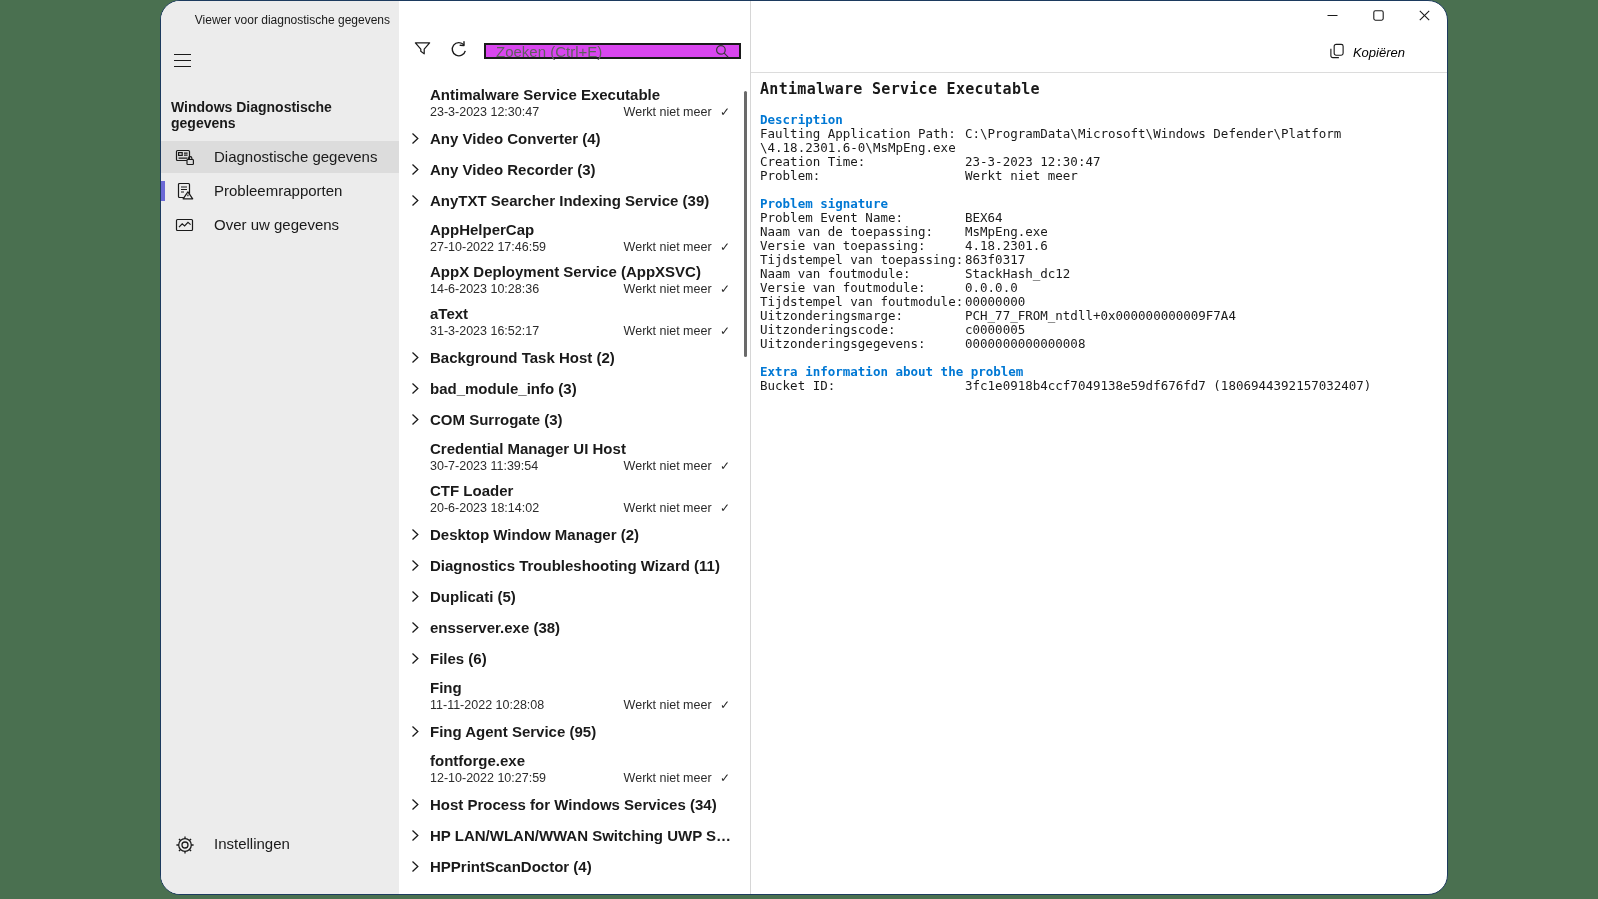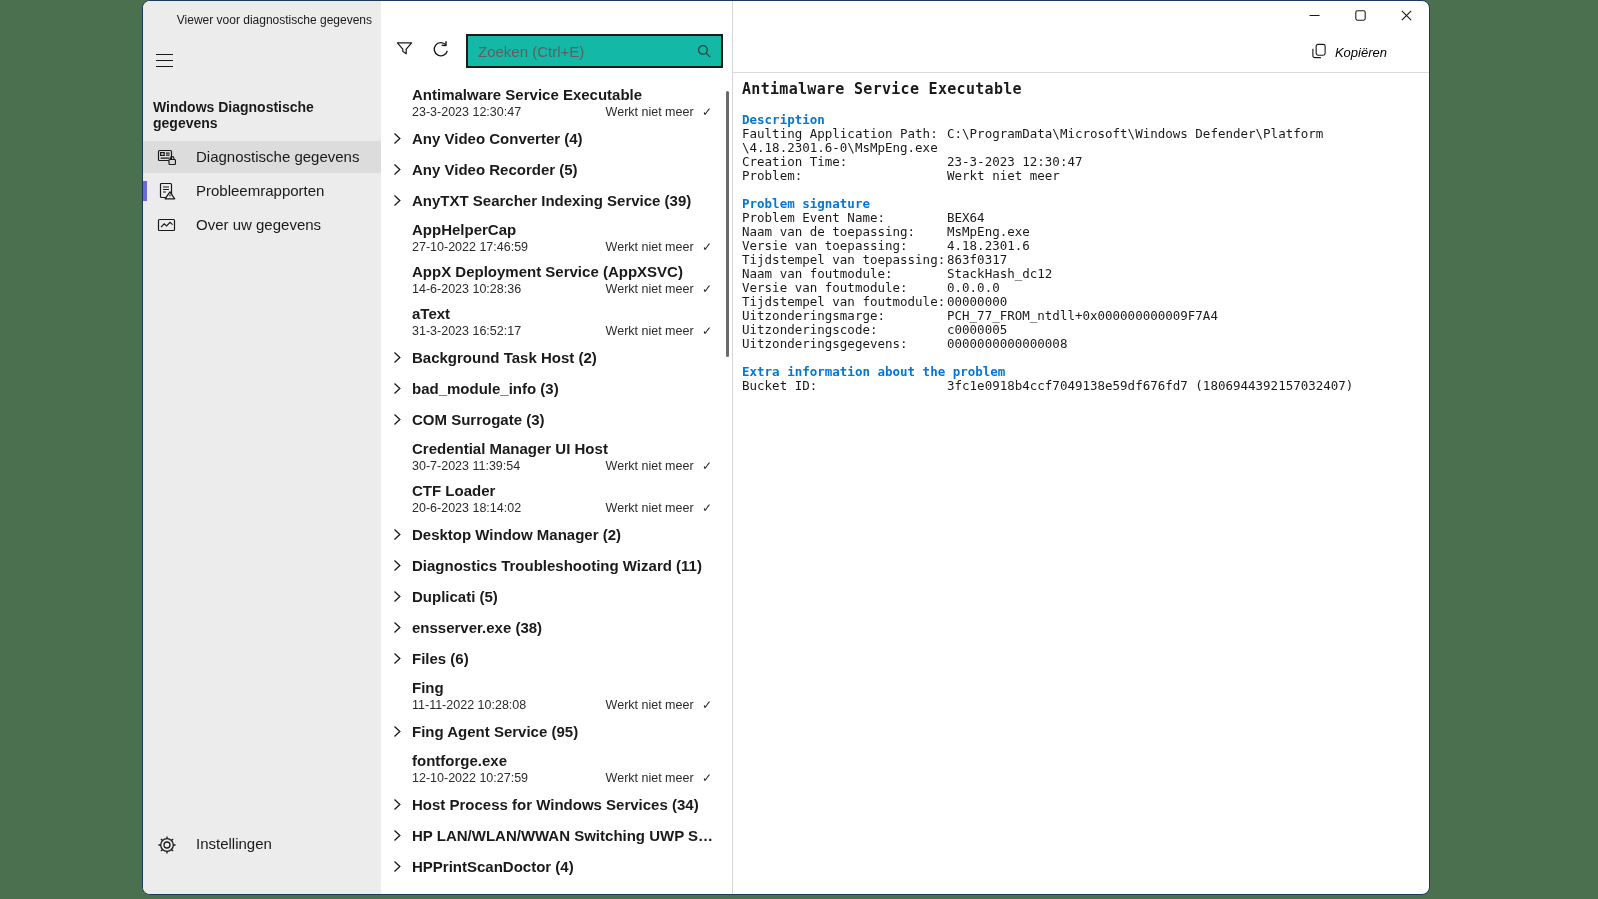--- a/index.html
+++ b/index.html
@@ -2,22 +2,22 @@
 <html style="--desktop: #4a7050; --accent: #6b69d6; --heading-blue: #0078d4; --win-border: #1c3a5e;"><head>
 <meta charset="utf-8">
 <style>
   :root{
     --desktop:#4a7050; --accent:#6b69d6; --heading-blue:#0078d4;
     --win-border:#1c3a5e; --sidebar-bg:#ececec; --hl:#dcdcdc; --divider:#d6d6d6;
   }
   *{margin:0;padding:0;box-sizing:border-box;}
   body{font-family:"Liberation Sans",sans-serif;color:#1a1a1a;}
   .desktop{position:relative;width:1598px;height:899px;background:var(--desktop);overflow:hidden;}
-  .window{position:absolute;left:142px;top:0;width:1288px;height:895px;background:#fff;
-    border:1px solid var(--win-border);border-radius:8px;overflow:hidden;display:flex;}
+  .window{position:absolute;left:160px;top:0;width:1288px;height:895px;background:#fff;
+    border:1px solid var(--win-border);border-radius:20px;overflow:hidden;display:flex;}
 
   
   .sidebar{width:238px;background:var(--sidebar-bg);display:flex;flex-direction:column;position:relative;flex:none;}
   .app-title{font-size:12px;text-align:right;padding:12px 9px 0 0;white-space:nowrap;}
   .hamburger{background:none;border:none;margin:22px 0 0 13px;width:24px;cursor:pointer;display:block;}
   .hamburger span{display:block;width:17px;height:1.6px;background:#1a1a1a;margin:4.5px 0;}
   .side-heading{font-size:14px;font-weight:bold;margin:27px 0 10px 10px;}
   .nav-item{position:relative;height:32px;display:flex;align-items:center;margin-bottom:2px;cursor:pointer;}
   .nav-item.highlighted{background:var(--hl);}
   .accent-bar{position:absolute;left:0;top:6px;bottom:6px;width:3.5px;background:var(--accent);}
@@ -26,21 +26,21 @@
   .side-spacer{flex:1;}
   .settings-item{height:38px;display:flex;align-items:flex-start;margin-bottom:21px;cursor:pointer;}
   .settings-item .nav-icon{margin-left:14px;}
   .settings-item .nav-label{margin-left:19px;}
 
   
   .list-panel{width:352px;flex:none;background:#fff;border-right:1px solid var(--divider);position:relative;}
   .list-toolbar{display:flex;align-items:center;margin:33px 0 0 8px;height:34px;}
   .icon-btn{width:30px;height:30px;border:none;background:none;display:flex;align-items:center;justify-content:center;cursor:pointer;flex:none;}
   .icon-btn + .icon-btn{margin-left:7px;}
-  .search-box{margin-left:10px;width:257px;height:34px;border:2px solid #1a1a1a;display:flex;align-items:center;background:#14b8a6;}
+  .search-box{margin-left:10px;width:257px;height:16px;border:2px solid #1a1a1a;display:flex;align-items:center;background:#d946ef;}
   .search-box input{flex:1;border:none;outline:none;font-size:15px;padding:0 0 0 10px;font-family:"Liberation Sans",sans-serif;color:#1a1a1a;min-width:0;background:transparent;}
   .search-box input::placeholder{color:#5f5f5f;opacity:1;}
   .search-glyph{margin:0 9px 0 4px;display:flex;flex:none;}
   .report-list{margin-top:13px;}
   .row{cursor:pointer;}
   .row.group{height:31px;display:flex;align-items:center;}
   .chev{margin-left:10px;width:12px;display:inline-flex;flex:none;}
   .g-title{margin-left:9px;font-size:15px;font-weight:bold;white-space:nowrap;overflow:hidden;text-overflow:ellipsis;padding-right:14px;}
   .row.report{height:42px;padding:4px 20px 0 31px;}
   .r-title{font-size:15px;font-weight:bold;line-height:19px;white-space:nowrap;}
@@ -177,21 +177,21 @@
               </svg>
             </span>
             <span class="g-title">Any Video Converter (4)</span>
           </div>
           <div class="row group">
             <span class="chev">
               <svg viewBox="0 0 12 13" width="12" height="13" fill="none" stroke="#1a1a1a" stroke-width="1.3">
                 <path d="M3.5,1.5 L8.8,6.5 L3.5,11.5"></path>
               </svg>
             </span>
-            <span class="g-title">Any Video Recorder (5)</span>
+            <span class="g-title">Any Video Recorder (3)</span>
           </div>
           <div class="row group">
             <span class="chev">
               <svg viewBox="0 0 12 13" width="12" height="13" fill="none" stroke="#1a1a1a" stroke-width="1.3">
                 <path d="M3.5,1.5 L8.8,6.5 L3.5,11.5"></path>
               </svg>
             </span>
             <span class="g-title">AnyTXT Searcher Indexing Service (39)</span>
           </div>
           <div class="row report">

